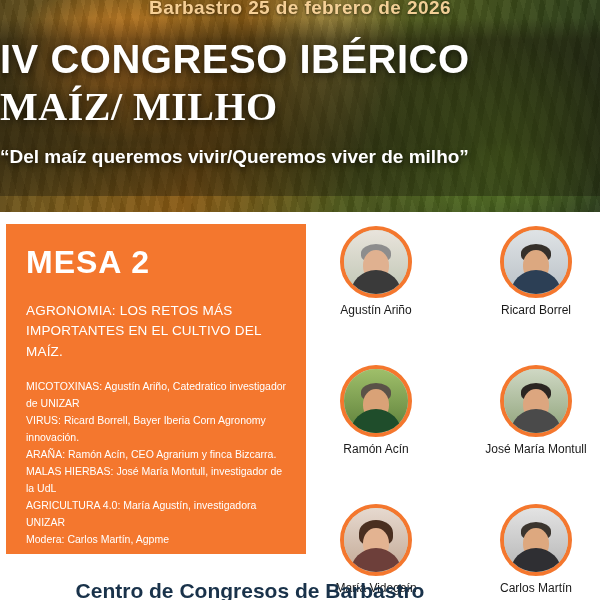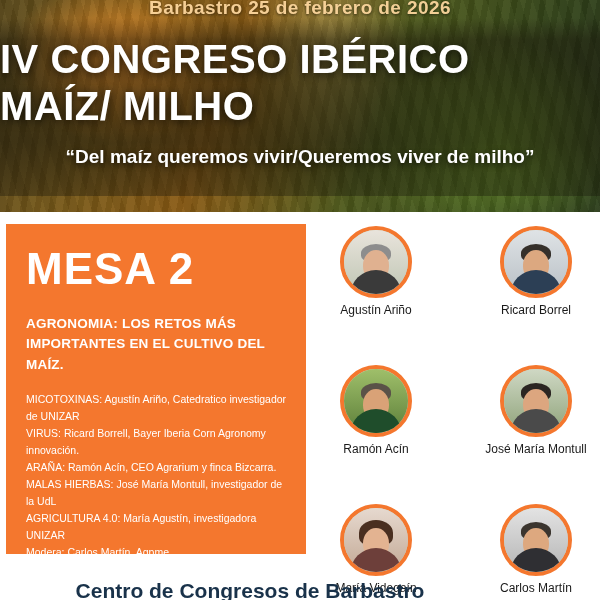--- a/index.html
+++ b/index.html
@@ -60,24 +60,24 @@
   .hero-title {
     position: absolute; left: 0; right: 0; top: 36px;
     text-align: left;
     color: #ffffff;
     font-size: 40px;
     line-height: 1.18;
     font-weight: 700;
     letter-spacing: 0.5px;
     text-shadow: 0 2px 8px rgba(0,0,0,0.65);
   }
-  .hero-title .l2 { display: block; }
+  .hero-title .l2 { display: block; font-family: Liberation Serif, serif; }
   .hero-sub {
     position: absolute; left: 0; right: 0; top: 146px;
-    text-align: center;
+    text-align: left;
     color: #ffffff;
     font-size: 19px;
     font-weight: 700;
     text-shadow: 0 2px 6px rgba(0,0,0,0.7);
   }
 
   
   .body-area {
     position: relative;
     width: 600px; height: 352px;
@@ -86,28 +86,28 @@
 
   .panel {
     position: absolute;
     left: 6px; top: 12px;
     width: 300px; height: 330px;
     background: #f4772e;
     padding: 20px 16px 10px 20px;
     color: #ffffff;
   }
   .panel-title {
-    font-size: 44px;
+    font-size: 32px;
     font-weight: 700;
     letter-spacing: 1px;
     margin-bottom: 20px;
   }
   .panel-topic {
     font-size: 13.5px;
-    font-weight: 700;
+    font-weight: 400;
     line-height: 1.5;
     margin-bottom: 16px;
     letter-spacing: 0.2px;
   }
   .panel-list {
     font-size: 10.5px;
     line-height: 1.62;
     margin-bottom: 14px;
   }
   .panel-list div { white-space: normal; }

